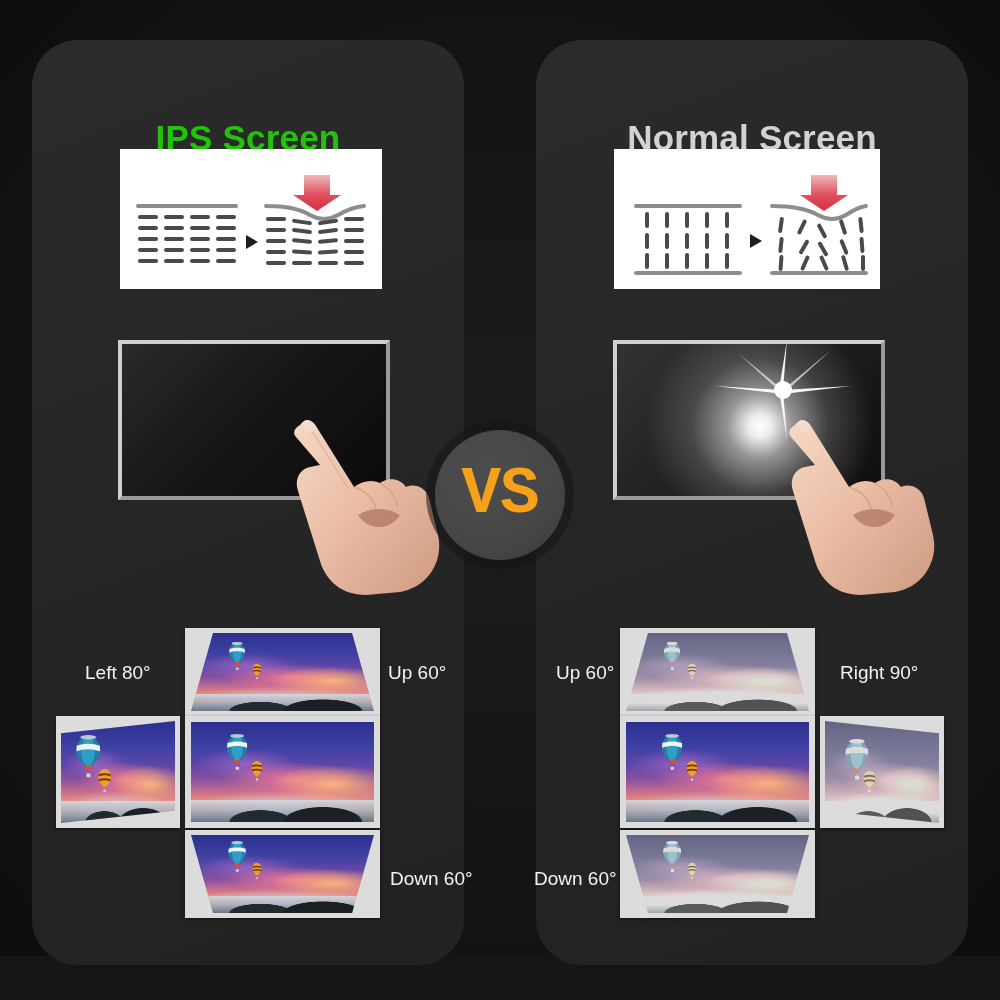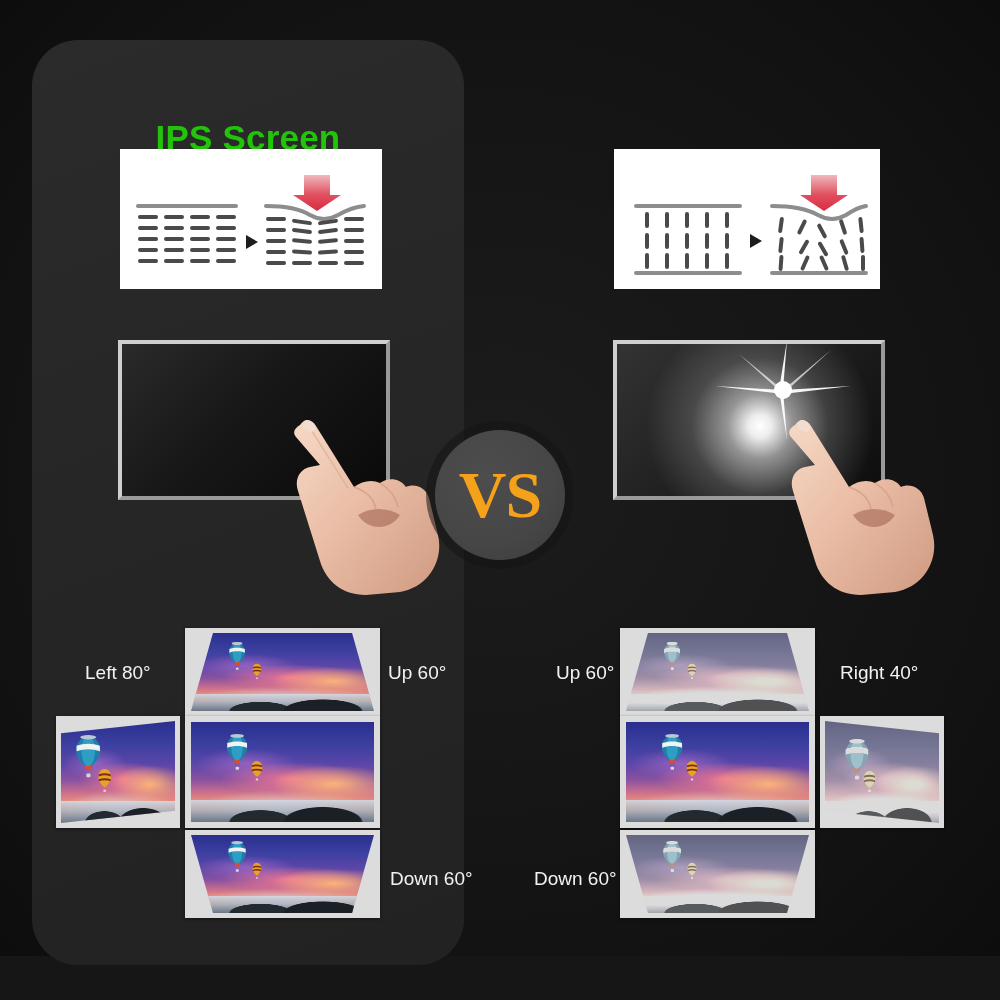--- a/index.html
+++ b/index.html
@@ -62,21 +62,21 @@
 
   
   .vs{
     position:absolute;width:130px;height:130px;border-radius:50%;
     background:radial-gradient(circle at 40% 35%,#4d4d4d 0%,#464646 60%,#3b3b3b 100%);
     box-shadow:0 0 0 9px rgba(20,20,20,.55);
     display:flex;align-items:center;justify-content:center;
   }
   .vs span{
     color:#f5a11a;font-size:66px;font-weight:bold;line-height:1;
-    letter-spacing:-1px;font-family:Liberation Serif, serif;
+    letter-spacing:-1px;font-family:Liberation Mono, monospace;
   }
 
   
   .vframe{position:absolute;background:#dcdcdc;box-shadow:0 1px 3px rgba(0,0,0,.5);}
   .vframe .inner{position:absolute;overflow:hidden;}
   .vimg{position:absolute;inset:0;}
 
   .alabel{
     position:absolute;color:#f2f2f2;font-size:19px;white-space:nowrap;
   }
@@ -102,20 +102,23 @@
 </style>
 </head>
 <body>
 
 <div class="stage">
 
   <div class="panel left">
     <div class="ptitle ips" style="top:78px;">IPS Screen</div>
   </div>
 
+  <div class="panel right">
+    <div class="ptitle normal" style="top:78px;">Normal Screen</div>
+  </div>
 
   <div class="diagbox" style="left:120px;top:149px;width:262px;height:140px;">
     <svg viewBox="0 0 262 140" preserveAspectRatio="none">
       <g stroke="#8d8d8d" stroke-width="4" stroke-linecap="round">
         <line x1="18" y1="57" x2="116" y2="57"></line>
       </g>
       <g fill="#4a4a4a">
         <rect x="18" y="66" width="20" height="4" rx="2"></rect>
           <rect x="44" y="66" width="20" height="4" rx="2"></rect>
         <rect x="70" y="66" width="20" height="4" rx="2"></rect>
@@ -411,21 +414,21 @@
         <svg class="balloon2" viewBox="0 0 40 70">
           <path d="M20 3 C33 3 38 16 38 26 C38 38 29 50 20 56 C11 50 2 38 2 26 C2 16 7 3 20 3 Z" fill="#e8a227"></path>
           <path d="M3 18 C14 14 26 14 37 18 L37 24 C26 20 14 20 3 24 Z" fill="#7a2f12"></path>
           <path d="M3 32 C14 28 26 28 37 32 L37 38 C26 34 14 34 3 38 Z" fill="#7a2f12"></path>
           <rect x="16" y="62" width="8" height="6" rx="2" fill="#ddd"></rect>
         </svg>
       </div>
     </div>
   </div>
   <div class="alabel" style="left:556px;top:662px;">Up 60°</div>
-  <div class="alabel" style="left:840px;top:662px;">Right 40°</div>
+  <div class="alabel" style="left:840px;top:662px;">Right 90°</div>
 
   <div class="vframe" style="left:620px;top:716px;width:195px;height:112px;">
     <div class="inner" style="left:6px;top:6px;right:6px;bottom:6px;">
       <div class="vimg">
         <div class="sky"></div>
           <div class="mountain"></div>
         <svg class="balloon1" viewBox="0 0 60 100">
           <path d="M30 4 C48 4 57 20 57 34 C57 50 44 66 30 76 C16 66 3 50 3 34 C3 20 12 4 30 4 Z" fill="#1f7fa8"></path>
           <path d="M30 4 C38 4 44 14 45 32 C46 50 40 66 30 76 C20 66 14 50 15 32 C16 14 22 4 30 4 Z" fill="#2e9ec4"></path>
           <path d="M4 24 C20 18 40 18 56 24 L56 36 C40 30 20 30 4 36 Z" fill="#f2f2f2"></path>

